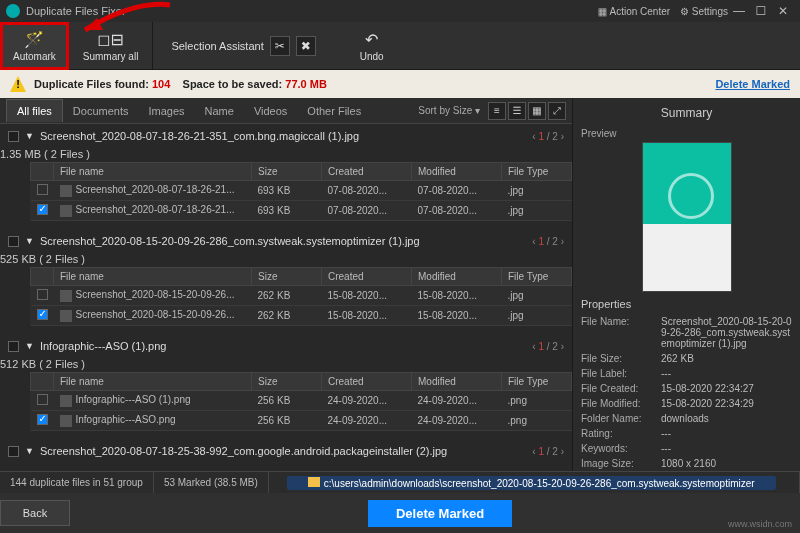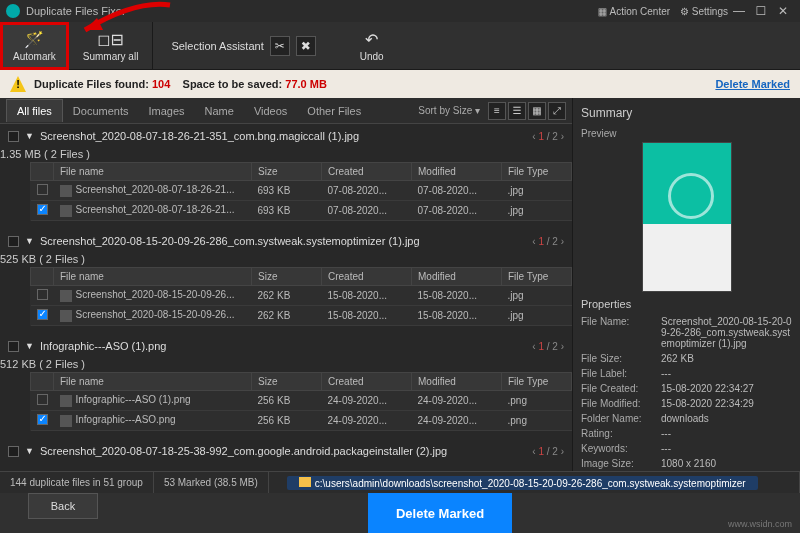--- a/index.html
+++ b/index.html
@@ -50,35 +50,35 @@
 table { width:calc(100% - 30px); margin:2px 0 8px 30px; border-collapse:collapse; background:#2e2e2e; font-size:10px; }
 th { background:#373737; color:#bbb; text-align:left; padding:3px 6px; font-weight:400; border:1px solid #444; }
 td { padding:3px 6px; color:#bbb; border-bottom:1px solid #3a3a3a; }
 td.cb { width:16px; }
 td .rcb { width:11px; height:11px; border:1px solid #666; display:inline-block; cursor:pointer; }
 td .rcb.checked { background:#0a84ff; position:relative; }
 td .rcb.checked::after { content:"✓"; position:absolute; top:-2px; left:1px; font-size:10px; color:#fff; }
 td .fi { width:12px; height:12px; background:#555; display:inline-block; vertical-align:middle; margin-right:4px; }
 
 .right { width:228px; background:#2b2b2b; border-left:1px solid #1a1a1a; padding:4px 8px; overflow:hidden;}
-.right h4 { text-align:left; font-size:12px; font-weight:400; color:#ccc; margin:4px 0 8px; }
+.right h4 { text-align:center; font-size:12px; font-weight:400; color:#ccc; margin:4px 0 8px; }
 .preview-lbl { font-size:10px; color:#aaa; margin-bottom:3px; }
 .preview-box { width:90px; height:150px; margin:0 auto 6px; background:linear-gradient(#0cbfa3 55%, #f0f0f0 45%); border:1px solid #444; position:relative; }
 .preview-box::before { content:""; position:absolute; top:30px; left:25px; width:40px; height:40px; border-radius:50%; border:3px solid rgba(255,255,255,.6);}
 .proptitle { font-size:11px; color:#ccc; margin:4px 0; }
 .prow { display:flex; font-size:10px; color:#bbb; padding:2px 0; gap:4px; }
 .prow .k { width:76px; color:#aaa; }
 .prow .v { flex:1; word-break:break-all; }
 
 .status { height:22px; background:#2b2b2b; border-top:1px solid #444; display:flex; align-items:center; font-size:10px; color:#bbb; }
 .status .cell { padding:0 10px; border-right:1px solid #444; height:100%; display:flex; align-items:center; }
-.status .path { background:#1f3d66; color:#fff; border-radius:2px; padding:1px 12px; margin-left:8px;}
+.status .path { background:#1f3d66; color:#fff; border-radius:2px; padding:1px 21px; margin-left:8px;}
 .status .path .fi2 { width:12px; height:10px; background:#f5c04a; display:inline-block; margin-right:4px; }
 
-.bottom { height:40px; background:#303030; display:flex; padding:0 28px; gap:10px; }
+.bottom { height:40px; background:#303030; display:flex; align-items:center; padding:0 0; gap:10px; }
 .btn-back { width:70px; height:26px; background:#3a3a3a; border:1px solid #555; color:#ddd; font-size:11px; cursor:pointer; }
 .bottom .grow { flex:1; }
 .btn-delete { padding:6px 28px; background:#0a84ff; color:#fff; font-size:13px; font-weight:600; border:none; cursor:pointer; margin:0 auto;}
 
 .watermark { position:absolute; bottom:4px; right:8px; font-size:9px; color:#777; }
 </style>
 </head>
 <body>
 
 <div class="arrow">

